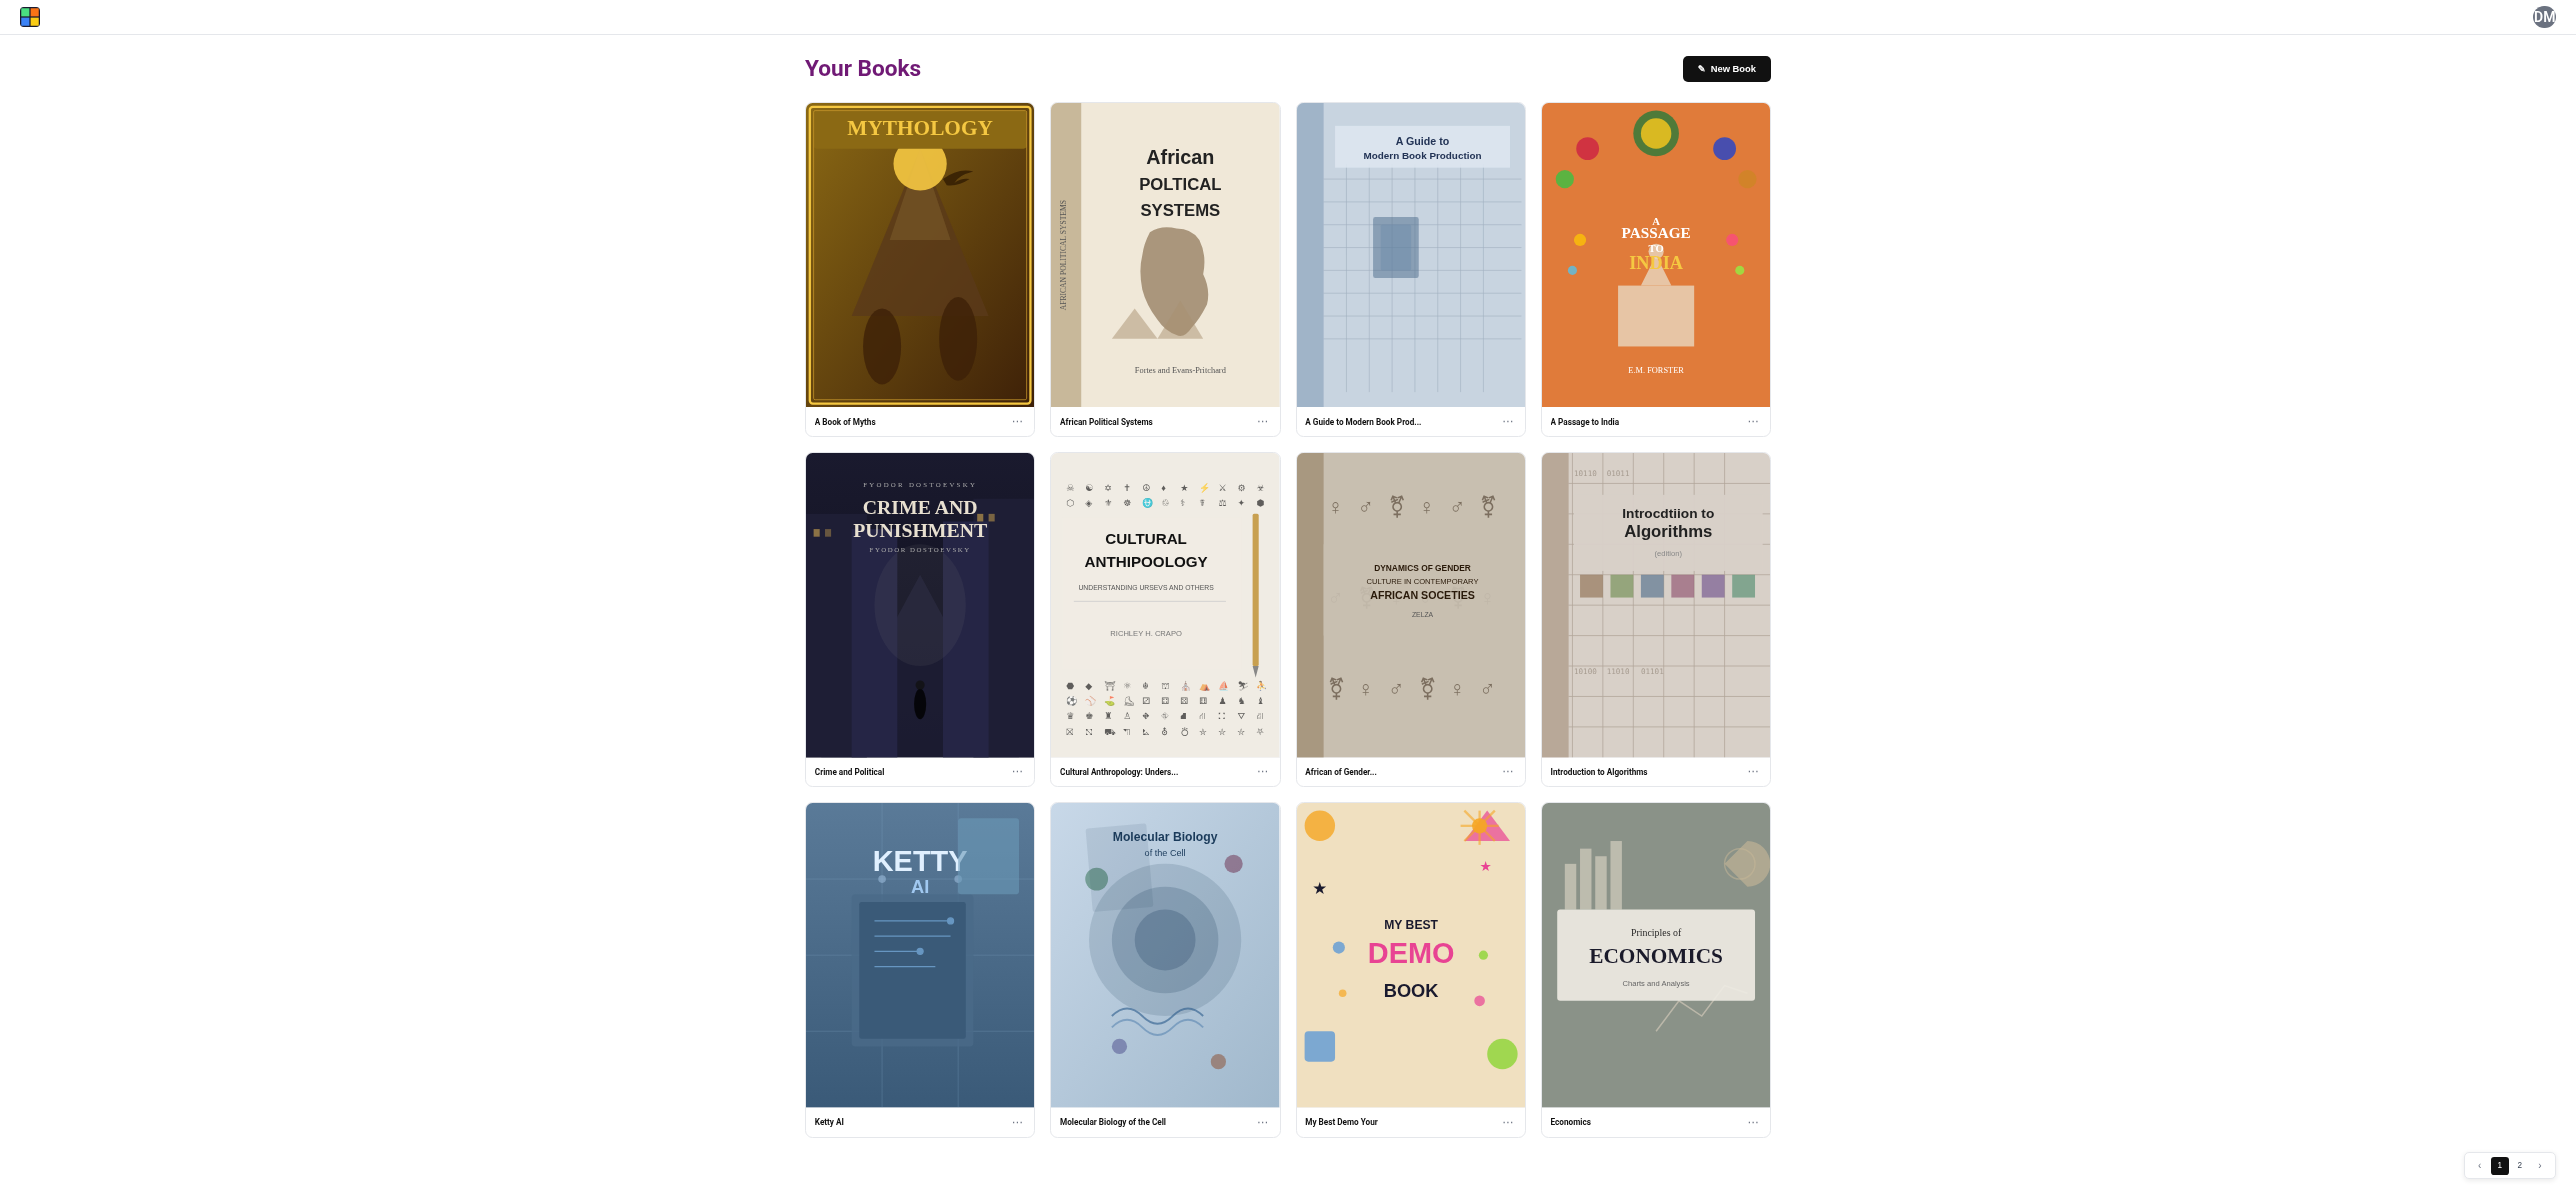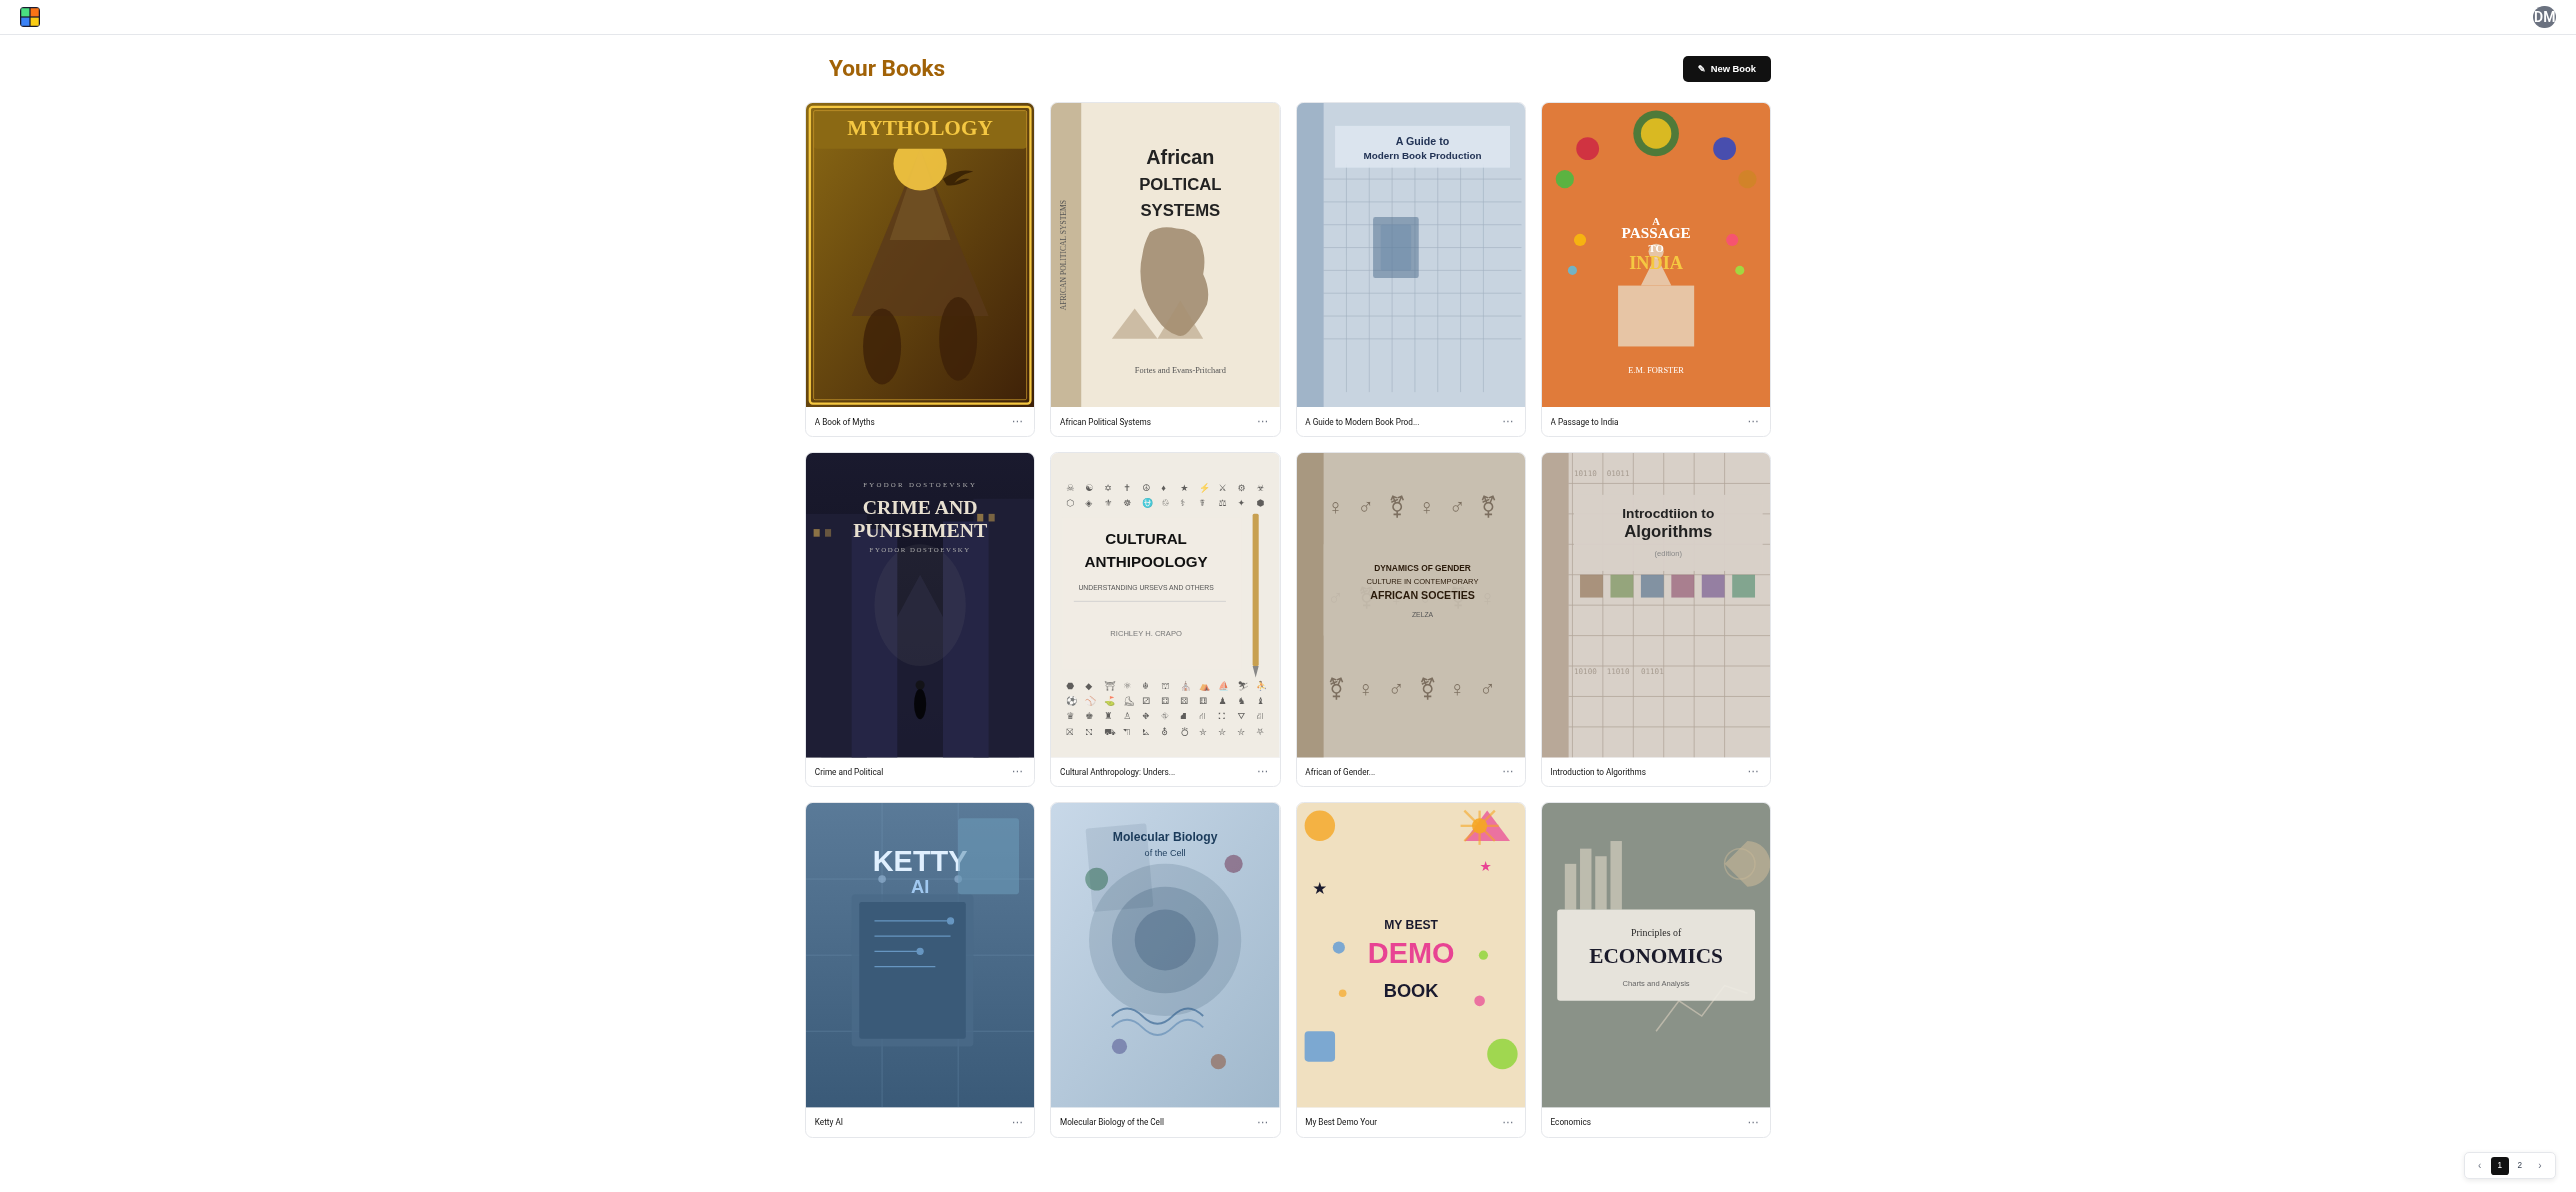--- a/index.html
+++ b/index.html
@@ -62,22 +62,21 @@
     }
     .page-header {
       display: flex;
       align-items: center;
       justify-content: space-between;
       margin-bottom: 20px;
     }
     .page-title {
       font-size: 22.6px;
       font-weight: 700;
-      color: #a16207;
-      margin-left: 24px;
+      color: #701a75;
     }
     .new-book-btn {
       display: flex;
       align-items: center;
       gap: 5px;
       background: #111;
       color: #fff;
       border: none;
       border-radius: 5px;
       padding: 7.5px 15px;
@@ -113,21 +112,21 @@
     }
     .book-info {
       display: flex;
       align-items: center;
       justify-content: space-between;
       padding: 7.5px 8.8px;
       gap: 5px;
     }
     .book-title {
       font-size: 8.2px;
-      font-weight: 400;
+      font-weight: 700;
       color: #111;
       white-space: nowrap;
       overflow: hidden;
       text-overflow: ellipsis;
       flex: 1;
     }
     .book-menu-btn {
       background: none;
       border: none;
       cursor: pointer;

